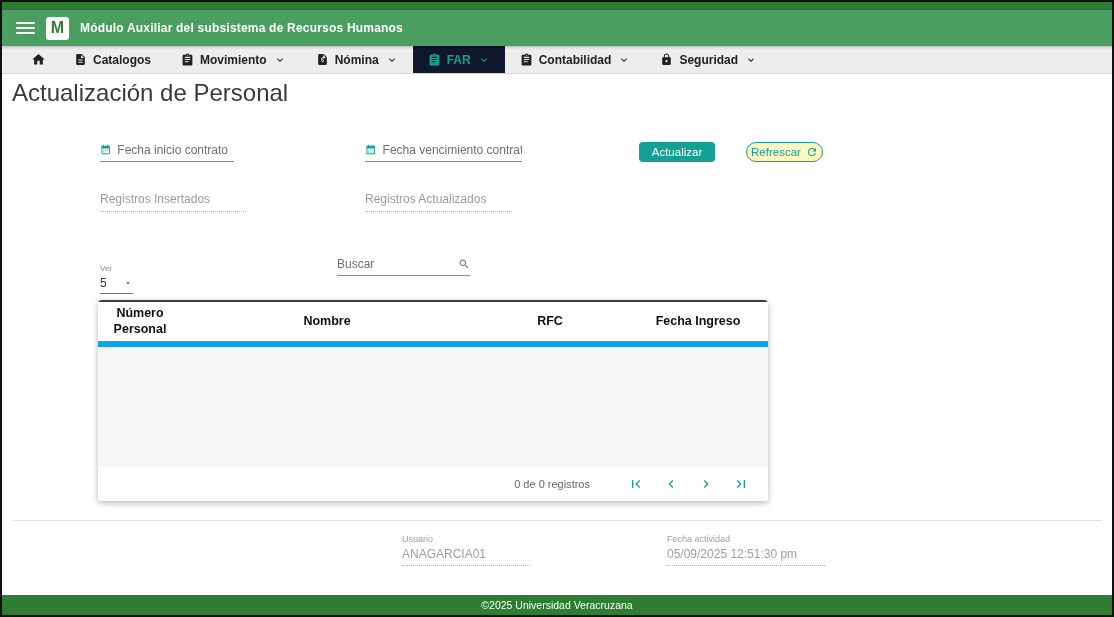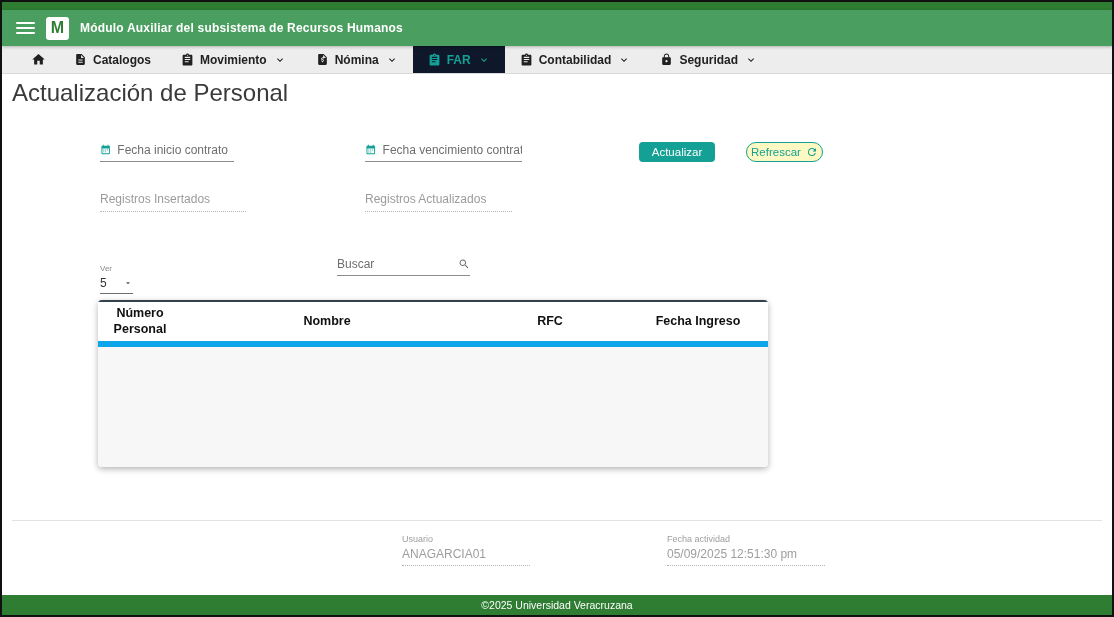--- a/index.html
+++ b/index.html
@@ -244,20 +244,43 @@
     </div>
 
     <div class="table-card">
       <div class="thead">
         <div class="th c1">Número Personal</div>
         <div class="th c2">Nombre</div>
         <div class="th c3">RFC</div>
         <div class="th c4">Fecha Ingreso</div>
       </div>
       <div class="tbody"></div>
+      <div class="tfoot">
+        <span class="pag-summary">0 de 0 registros</span>
+        <button class="pag-btn">
+          <svg width="16" height="16" viewBox="0 0 24 24">
+              <path fill="#14a094" d="M18.41 16.59 13.82 12l4.59-4.59L17 6l-6 6 6 6 1.41-1.41zM6 6h2v12H6V6z"></path>
+            </svg>
+        </button>
+        <button class="pag-btn">
+          <svg width="16" height="16" viewBox="0 0 24 24">
+              <path fill="#14a094" d="M15.41 7.41 14 6l-6 6 6 6 1.41-1.41L10.83 12z"></path>
+            </svg>
+        </button>
+        <button class="pag-btn">
+          <svg width="16" height="16" viewBox="0 0 24 24">
+              <path fill="#14a094" d="M10 6 8.59 7.41 13.17 12l-4.58 4.59L10 18l6-6z"></path>
+            </svg>
+        </button>
+        <button class="pag-btn">
+          <svg width="16" height="16" viewBox="0 0 24 24">
+              <path fill="#14a094" d="M5.59 7.41 10.18 12l-4.59 4.59L7 18l6-6-6-6-1.41 1.41zM16 6h2v12h-2V6z"></path>
+            </svg>
+        </button>
+      </div>
     </div>
 
     <div class="divider"></div>
     <div class="info-field usuario">
       <div class="info-label">Usuario</div>
       <div class="info-value">ANAGARCIA01</div>
     </div>
     <div class="info-field fecha">
       <div class="info-label">Fecha actividad</div>
       <div class="info-value">05/09/2025 12:51:30 pm</div>

